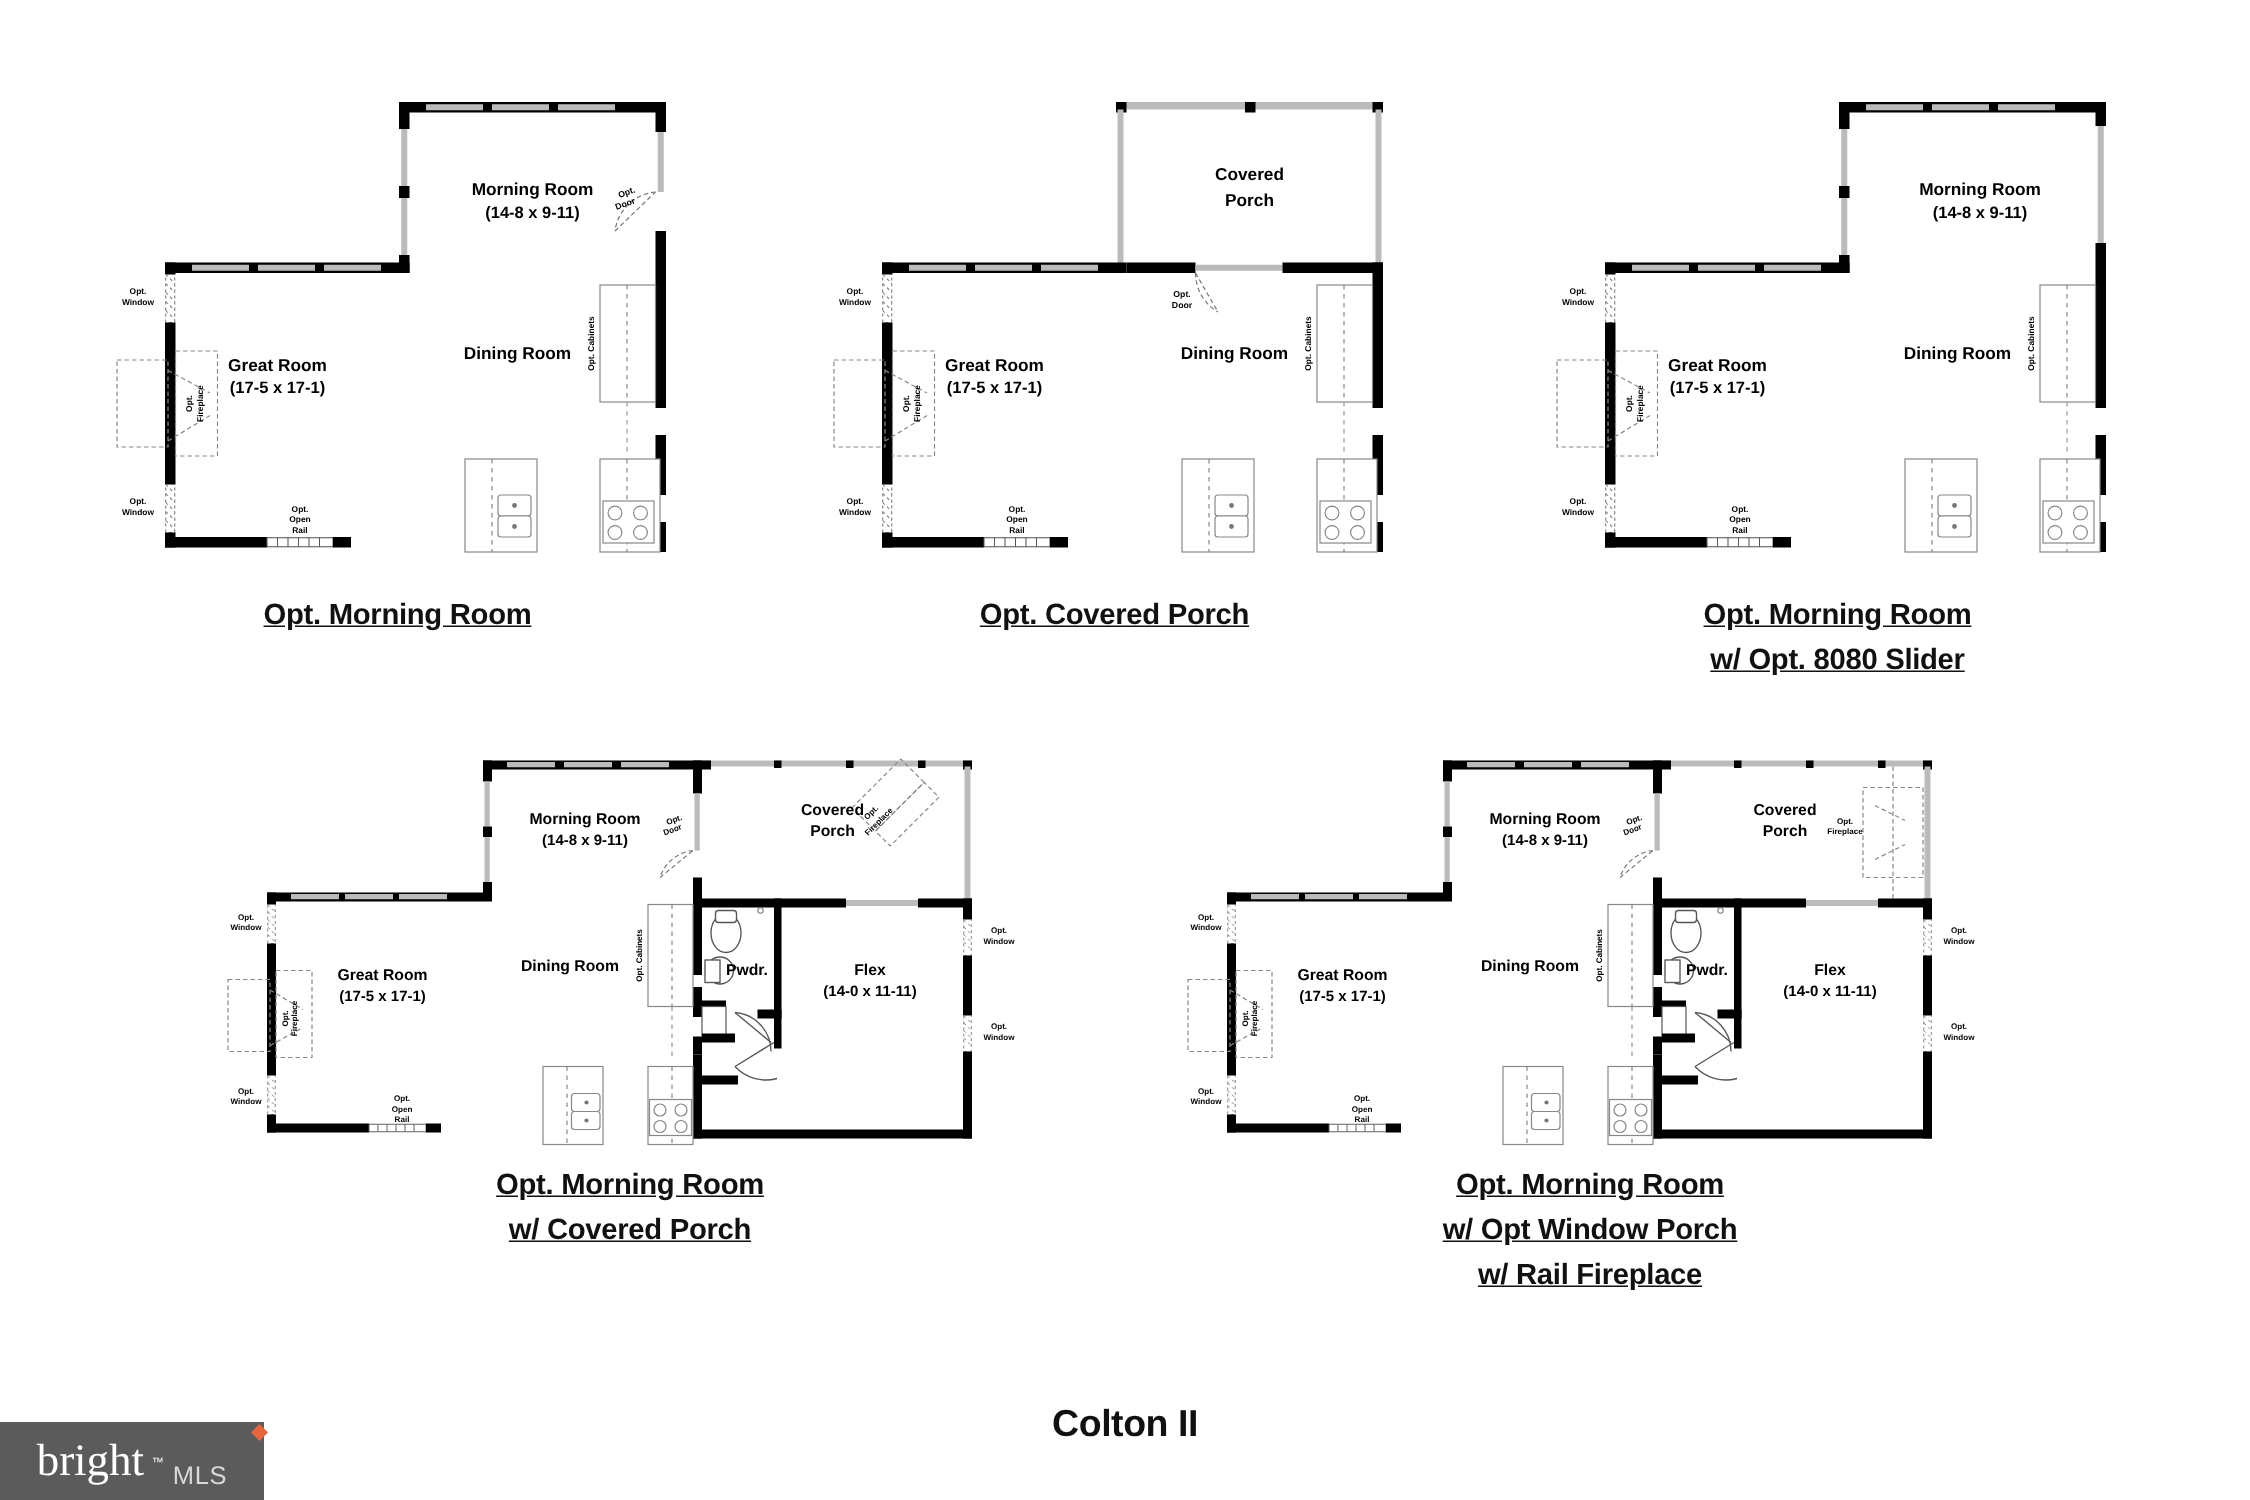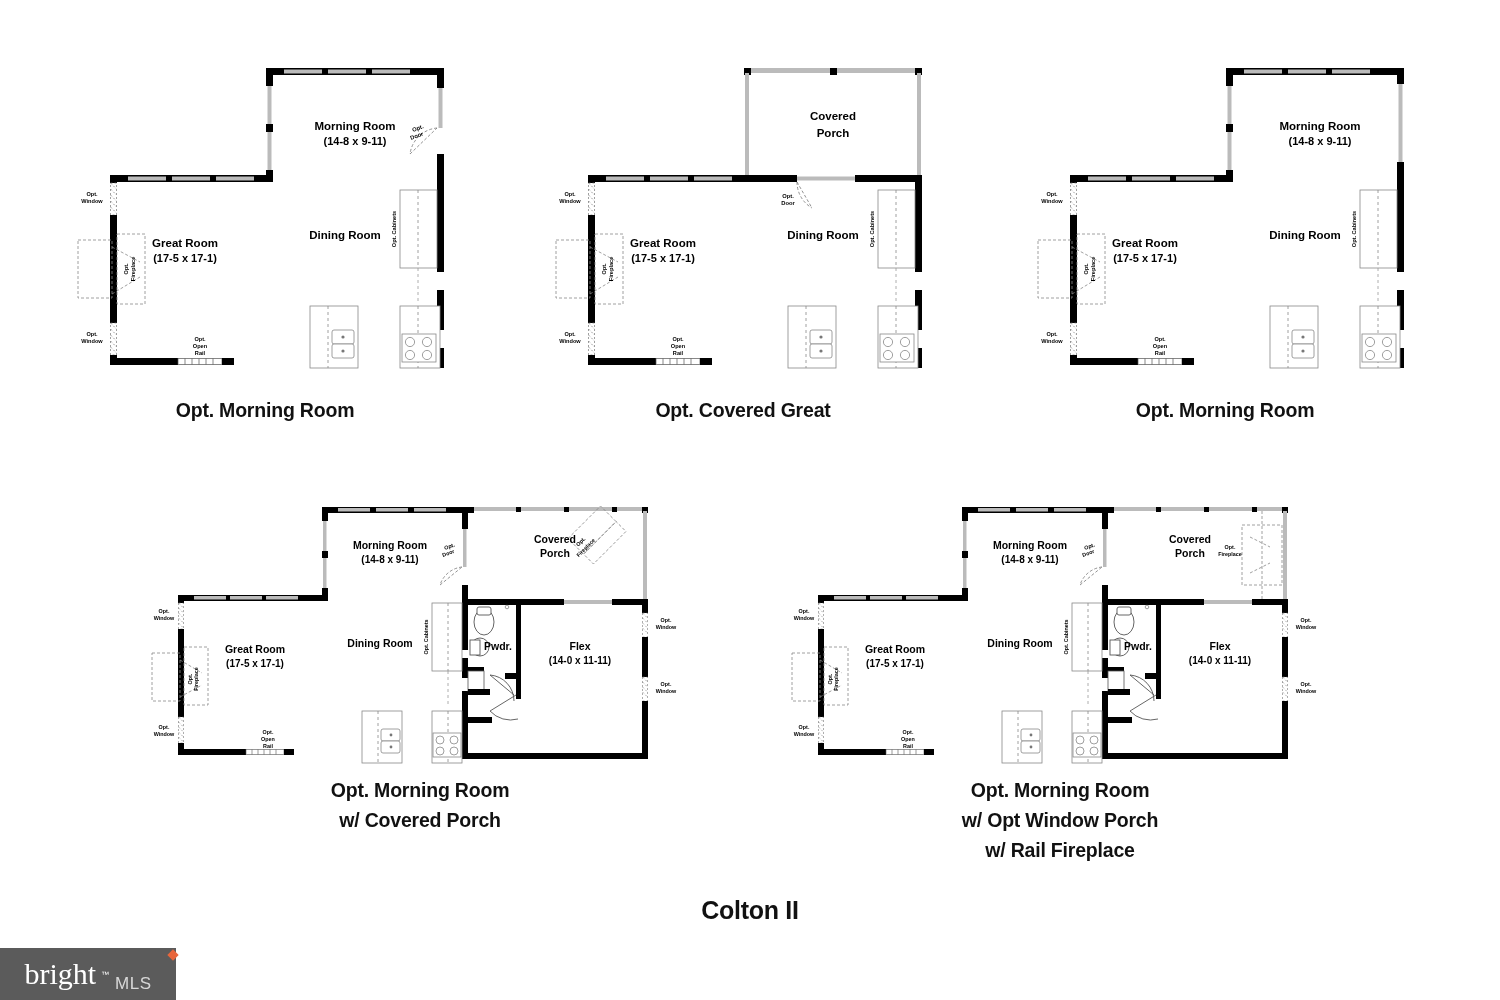--- a/index.html
+++ b/index.html
@@ -22,21 +22,21 @@
   .caption{
     position:absolute;
     text-align:center;
     font-weight:bold;
     font-size:19.5px;
     letter-spacing:-0.2px;
     line-height:30px;
     color:#111;
     white-space:nowrap;
   }
-  .caption div{white-space:nowrap;}
+  .caption div{white-space:nowrap;text-decoration:underline;}
 
   
   .maintitle{
     position:absolute;
     left:0;right:0;
     text-align:center;
     font-weight:bold;
     color:#111;
   }
   .maintitle .t1{font-size:25px;line-height:40px;letter-spacing:-0.3px;}
@@ -307,21 +307,21 @@
     <text transform="translate(65,207) rotate(-90)" font-family="Liberation Sans, sans-serif" font-size="5.6" font-weight="bold" text-anchor="middle">Fireplace</text>
     <text x="130" y="279" font-family="Liberation Sans, sans-serif" font-size="5.6" font-weight="bold" text-anchor="middle">Opt.</text>
     <text x="130" y="286" font-family="Liberation Sans, sans-serif" font-size="5.6" font-weight="bold" text-anchor="middle">Open</text>
     <text x="130" y="293" font-family="Liberation Sans, sans-serif" font-size="5.6" font-weight="bold" text-anchor="middle">Rail</text>
     <text x="240" y="136" font-family="Liberation Sans, sans-serif" font-size="5.8" font-weight="bold" text-anchor="middle">Opt.</text>
     <text x="240" y="143" font-family="Liberation Sans, sans-serif" font-size="5.8" font-weight="bold" text-anchor="middle">Door</text>
     <text transform="translate(326,167) rotate(-90)" font-family="Liberation Sans, sans-serif" font-size="5.6" font-weight="bold" text-anchor="middle">Opt. Cabinets</text>
   </svg>
   </div>
   <div class="caption" style="left:548px;top:395px;width:390px;">
-    <div>Opt. Covered Great</div>
+    <div>Opt. Covered Porch</div>
   </div>
 
   <div class="plan" style="left:1030px;top:62px;">
   <svg width="390" height="330" viewBox="0 0 390 330">
     <g stroke="#000" fill="none">
       <rect x="196" y="6" width="178" height="7" fill="#000" stroke="none"></rect>
       <rect x="214" y="7.5" width="38" height="4" fill="#bbb" stroke="none"></rect>
       <rect x="258" y="7.5" width="38" height="4" fill="#bbb" stroke="none"></rect>
       <rect x="302" y="7.5" width="38" height="4" fill="#bbb" stroke="none"></rect>
       <rect x="196" y="6" width="7" height="18" fill="#000" stroke="none"></rect>
@@ -410,20 +410,21 @@
     <text transform="translate(58,207) rotate(-90)" font-family="Liberation Sans, sans-serif" font-size="5.6" font-weight="bold" text-anchor="middle">Opt.</text>
     <text transform="translate(65,207) rotate(-90)" font-family="Liberation Sans, sans-serif" font-size="5.6" font-weight="bold" text-anchor="middle">Fireplace</text>
     <text x="130" y="279" font-family="Liberation Sans, sans-serif" font-size="5.6" font-weight="bold" text-anchor="middle">Opt.</text>
     <text x="130" y="286" font-family="Liberation Sans, sans-serif" font-size="5.6" font-weight="bold" text-anchor="middle">Open</text>
     <text x="130" y="293" font-family="Liberation Sans, sans-serif" font-size="5.6" font-weight="bold" text-anchor="middle">Rail</text>
     <text transform="translate(326,167) rotate(-90)" font-family="Liberation Sans, sans-serif" font-size="5.6" font-weight="bold" text-anchor="middle">Opt. Cabinets</text>
   </svg>
   </div>
   <div class="caption" style="left:1030px;top:395px;width:390px;">
     <div>Opt. Morning Room</div>
+    <div>w/ Opt. 8080 Slider</div>
   </div>
 
   <div class="plan" style="left:150px;top:495px;">
   <svg width="540" height="275" viewBox="0 0 540 275">
     <g stroke="#000" fill="none">
 
       <rect x="172" y="12" width="146" height="6" fill="#000" stroke="none"></rect>
       <rect x="188" y="13" width="32" height="3.5" fill="#bbb" stroke="none"></rect>
       <rect x="226" y="13" width="32" height="3.5" fill="#bbb" stroke="none"></rect>
       <rect x="264" y="13" width="32" height="3.5" fill="#bbb" stroke="none"></rect>
@@ -789,21 +790,21 @@
     <text transform="translate(293,62) rotate(-20)" font-family="Liberation Sans, sans-serif" font-size="5.4" font-weight="bold">Door</text>
     <text transform="translate(278,142) rotate(-90)" font-family="Liberation Sans, sans-serif" font-size="5.4" font-weight="bold" text-anchor="middle">Opt. Cabinets</text>
   </svg>
   </div>
   <div class="caption" style="left:790px;top:775px;width:540px;">
     <div>Opt. Morning Room</div>
     <div>w/ Opt Window Porch</div>
     <div>w/ Rail Fireplace</div>
   </div>
 
-  <div class="maintitle" style="top:890px;">
+  <div class="maintitle" style="top:929px;">
     <div class="t1">Colton II</div>
   </div>
 
   <div class="logo">
     <span class="bright">bright</span>
       <span class="dot"></span>
       <span class="tm">™</span>
       <span class="mls">MLS</span>
   </div>
 

